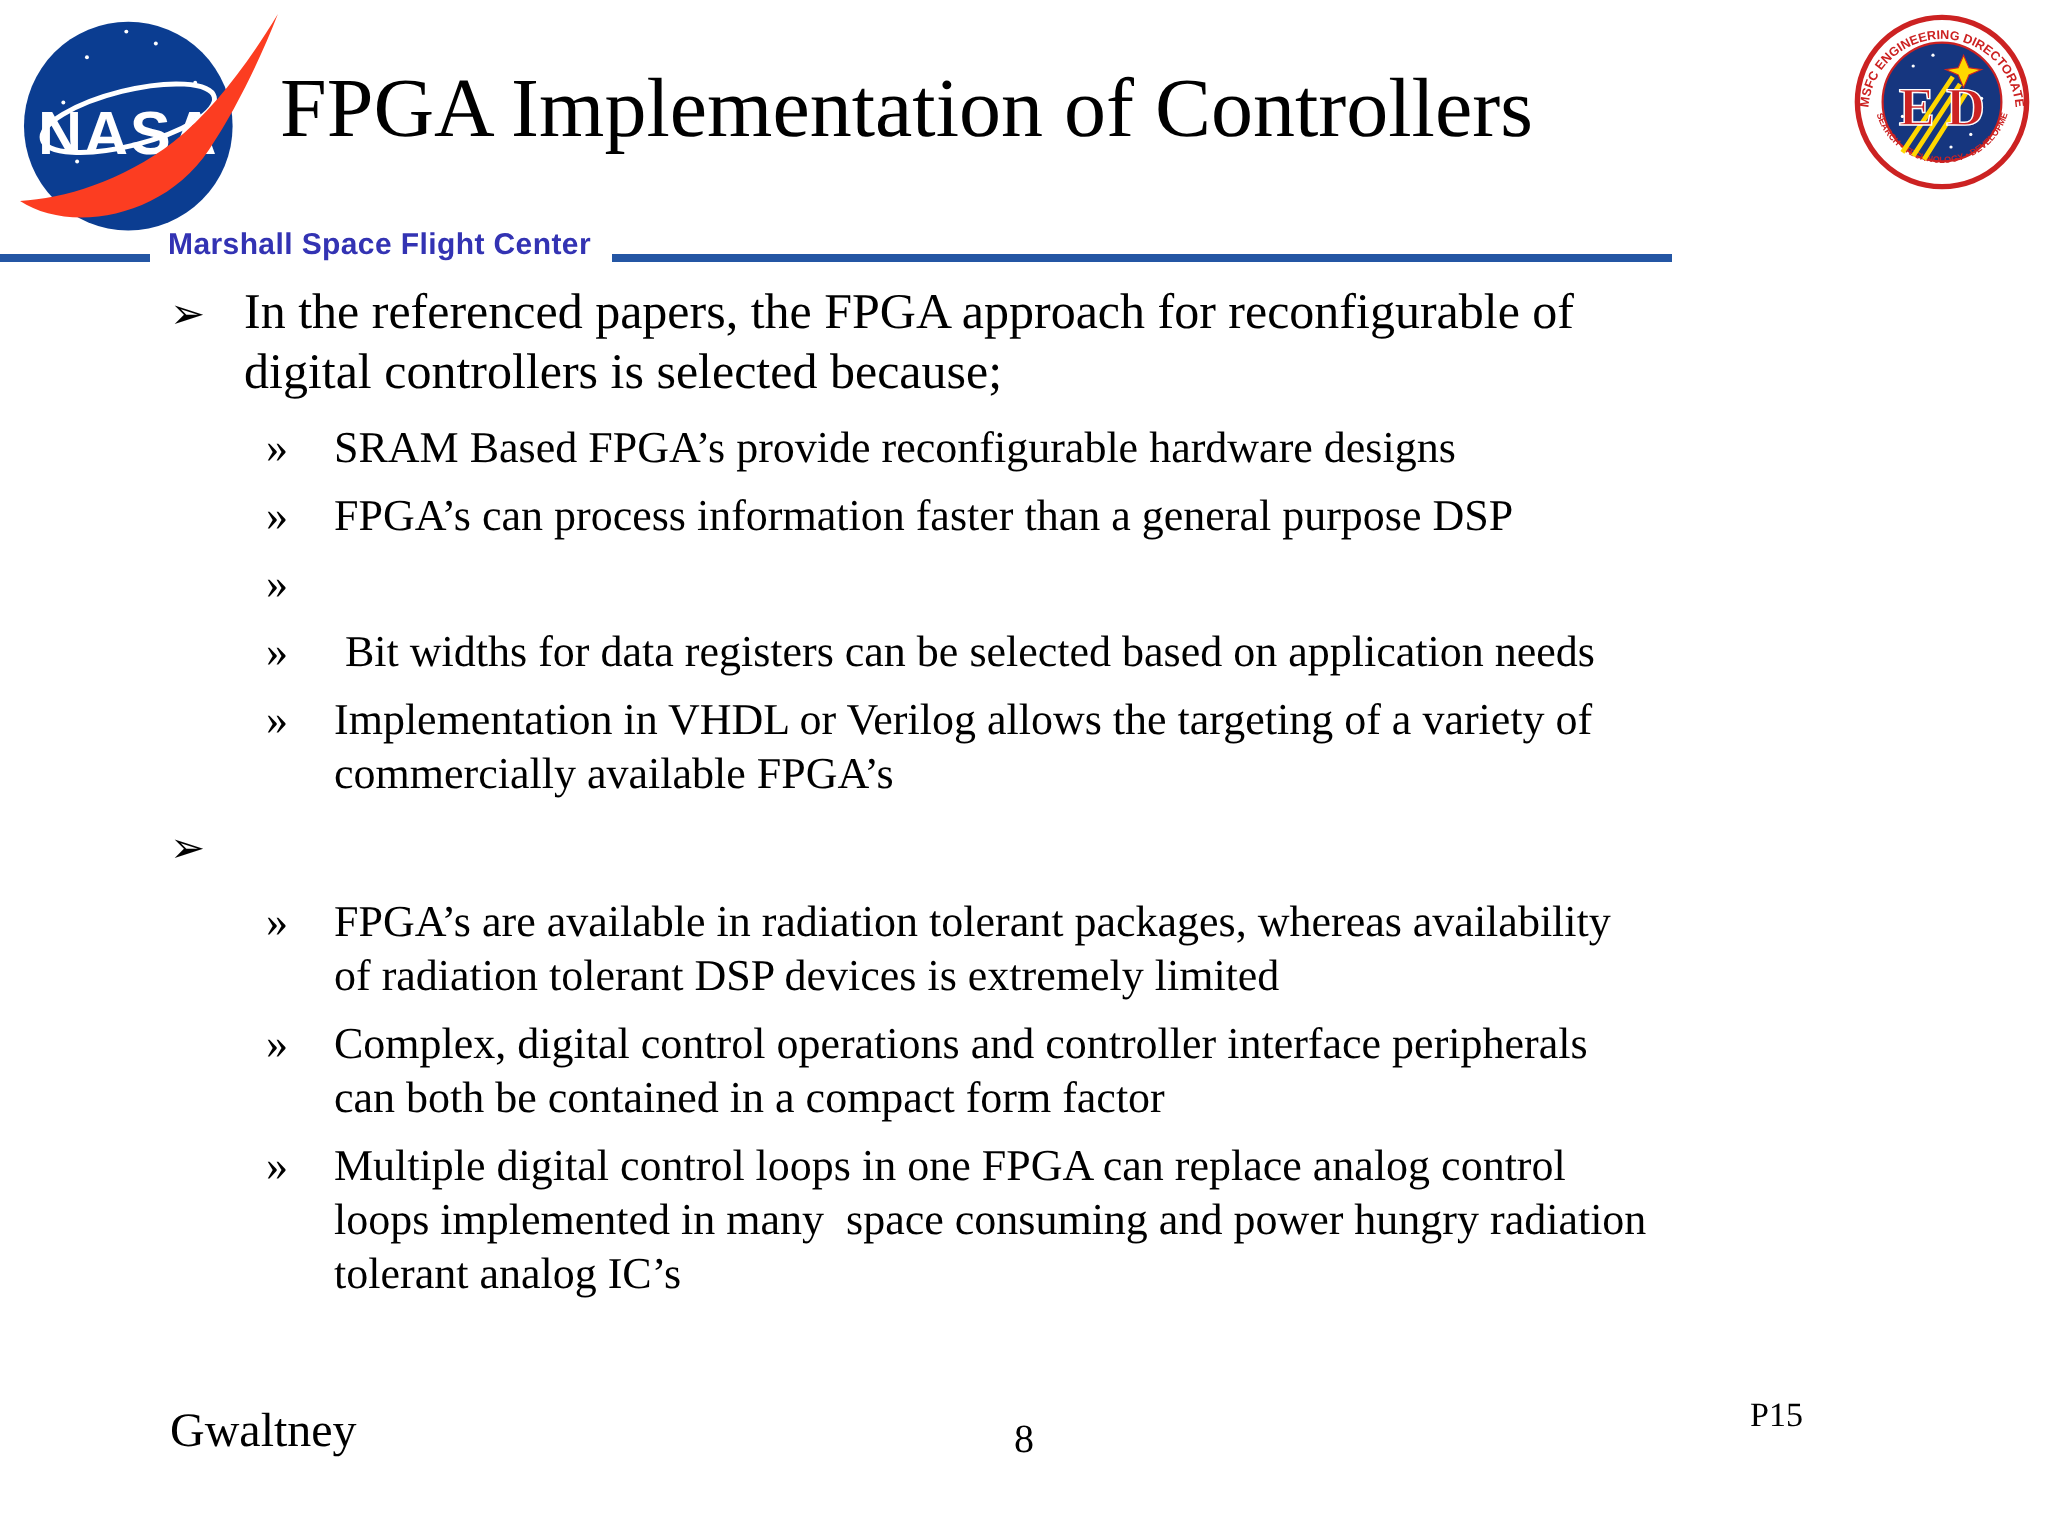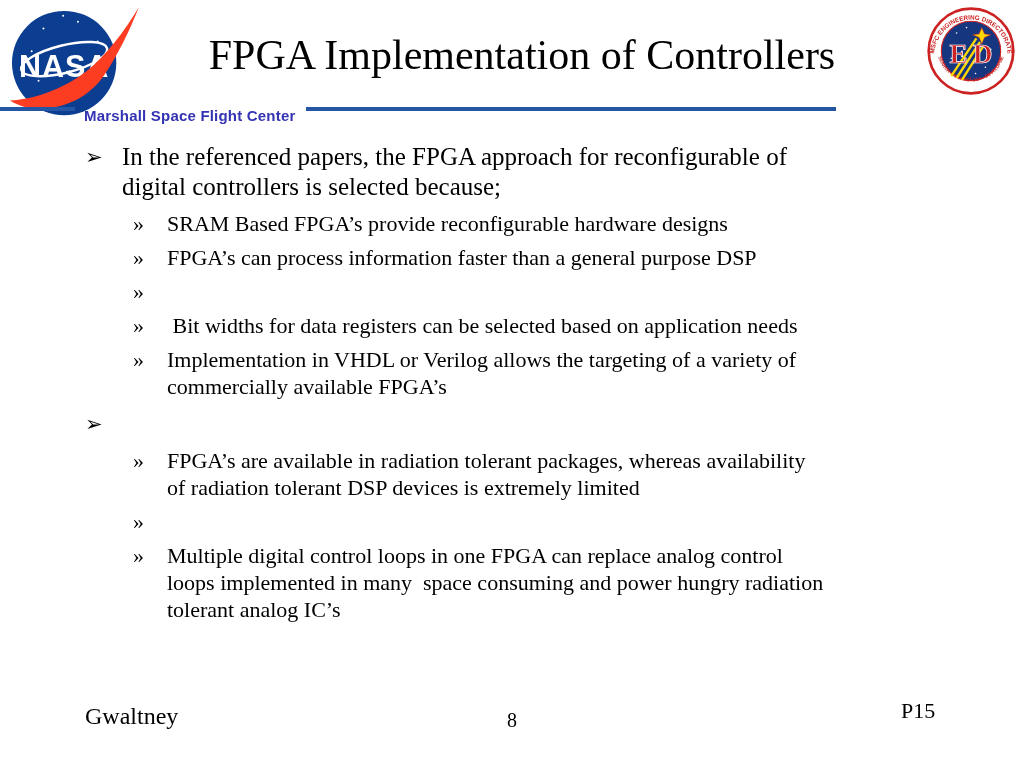--- a/index.html
+++ b/index.html
@@ -11,26 +11,26 @@
     position:relative; width:1024px; height:768px; background:#ffffff;
     font-family:"Liberation Serif", serif; color:#000; overflow:hidden;
   }
   
   .nasa-logo{position:absolute; left:4px; top:4px; width:138px; height:124px;}
   
   .ed-badge{position:absolute; left:926px; top:6px; width:90px; height:90px;}
   
   .title{
     position:absolute; top:30px; left:140px; width:764px;
-    font-size:42px; line-height:50px; text-align:center; color:#000; font-weight:400;
+    font-size:42px; line-height:50px; color:#000; font-weight:400;
   }
   
   .rule-row{
     position:absolute; top:107px; left:0; width:836px; height:24px;
-    display:flex; align-items:flex-start;
+    display:flex; align-items:flex-end;
   }
   .rule-seg{height:4px; background:var(--rule-blue);}
   .rule-left{width:75px; margin-right:9px;}
   .rule-right{flex:1; margin-left:11px;}
   .marshall{
     font-family:"Liberation Sans", sans-serif; font-weight:bold; font-size:15px;
     color:var(--marshall-blue); white-space:nowrap; letter-spacing:0.2px;
   }
   
   .body-list{
@@ -41,21 +41,21 @@
   .li .text{white-space:pre-wrap;}
   .l1{font-size:25px; line-height:30px; margin-bottom:8px; margin-top:2px;}
   .l1 .marker{
     flex:0 0 37px; font-family:"DejaVu Sans", sans-serif; font-size:21px; line-height:30px;
   }
   .l2{font-size:22px; line-height:27px; margin-bottom:7px; margin-left:48px;}
   .l2 .marker{flex:0 0 34px; font-size:22px; line-height:27px;}
   
   .footer-left{position:absolute; left:85px; top:703px; font-size:24px;}
   .footer-center{position:absolute; left:0; top:709px; width:1024px; text-align:center; font-size:20px;}
-  .footer-right{position:absolute; left:901px; top:698px; font-size:22px;}
+  .footer-right{position:absolute; left:875px; top:698px; font-size:17px;}
 </style>
 </head>
 <body>
 
 <div class="slide">
 
   <svg class="nasa-logo" viewBox="0 0 140 126" xmlns="http://www.w3.org/2000/svg">
     <circle cx="61" cy="60" r="53" style="fill:var(--nasa-blue)"></circle>
     <g fill="#ffffff">
       <circle cx="40" cy="25" r="1"></circle>
@@ -138,20 +138,22 @@
       <div class="li l1">
         <span class="marker">➢</span>
       </div>
       <div class="li l2">
         <span class="marker">»</span>
         <span class="text">FPGA’s are available in radiation tolerant packages, whereas availability
 of radiation tolerant DSP devices is extremely limited</span>
       </div>
       <div class="li l2">
         <span class="marker">»</span>
+        <span class="text">Complex, digital control operations and controller interface peripherals
+can both be contained in a compact form factor</span>
       </div>
       <div class="li l2">
         <span class="marker">»</span>
         <span class="text">Multiple digital control loops in one FPGA can replace analog control
 loops implemented in many  space consuming and power hungry radiation
 tolerant analog IC’s</span>
       </div>
     </div>
 
   <div class="footer-left">Gwaltney</div>

